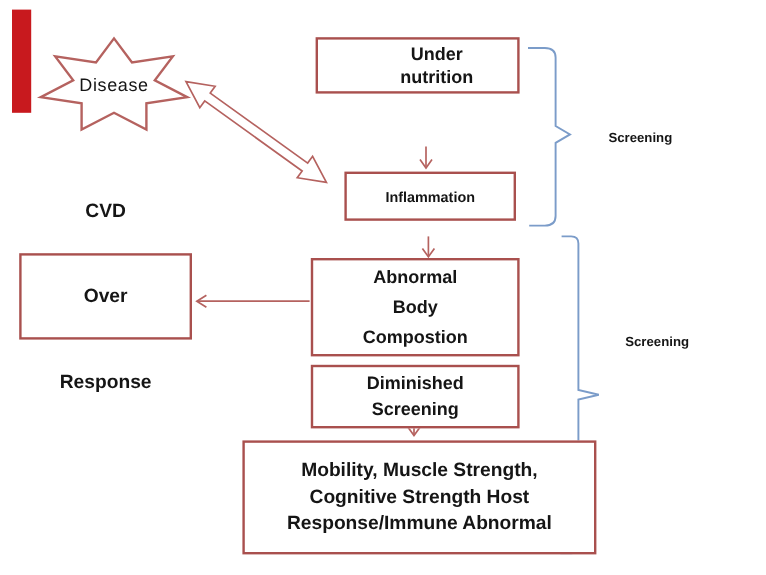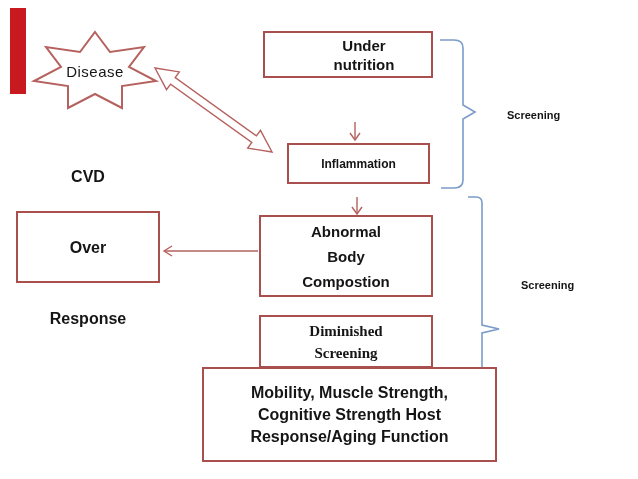--- a/index.html
+++ b/index.html
@@ -75,29 +75,29 @@
   <div class="box" style="left:287px; top:143px; width:143px; height:41px; font-size:12px;">
     <span>Inflammation</span>
   </div>
 
   <div class="box" style="left:259px; top:215px; width:174px; height:82px; line-height:25px;">
     <span>Abnormal</span>
     <span>Body</span>
     <span>Compostion</span>
   </div>
 
-  <div class="box" style="left:259px; top:315px; width:174px; height:53px; line-height:22px;font-family:Liberation Serif, serif;">
+  <div class="box" style="left:259px; top:304px; width:174px; height:53px; line-height:22px;">
     <span>Diminished</span>
     <span>Screening</span>
   </div>
 
   <div class="box" style="left:169px; top:367px; width:295px; height:95px; font-size:16px; line-height:22px;margin-left:33px;">
     <span>Mobility, Muscle Strength,</span>
     <span>Cognitive Strength Host</span>
-    <span>Response/Aging Function</span>
+    <span>Response/Immune Abnormal</span>
   </div>
 
   <div class="box" style="left:16px; top:211px; width:144px; height:72px; font-size:16px; line-height:23px;gap:48px;">
     <span>CVD</span>
     <span>Over</span>
     <span>Response</span>
   </div>
 
   <div class="side-label" style="left:507px; top:109px;">Screening</div>
   <div class="side-label" style="left:521px; top:279px;">Screening</div>

